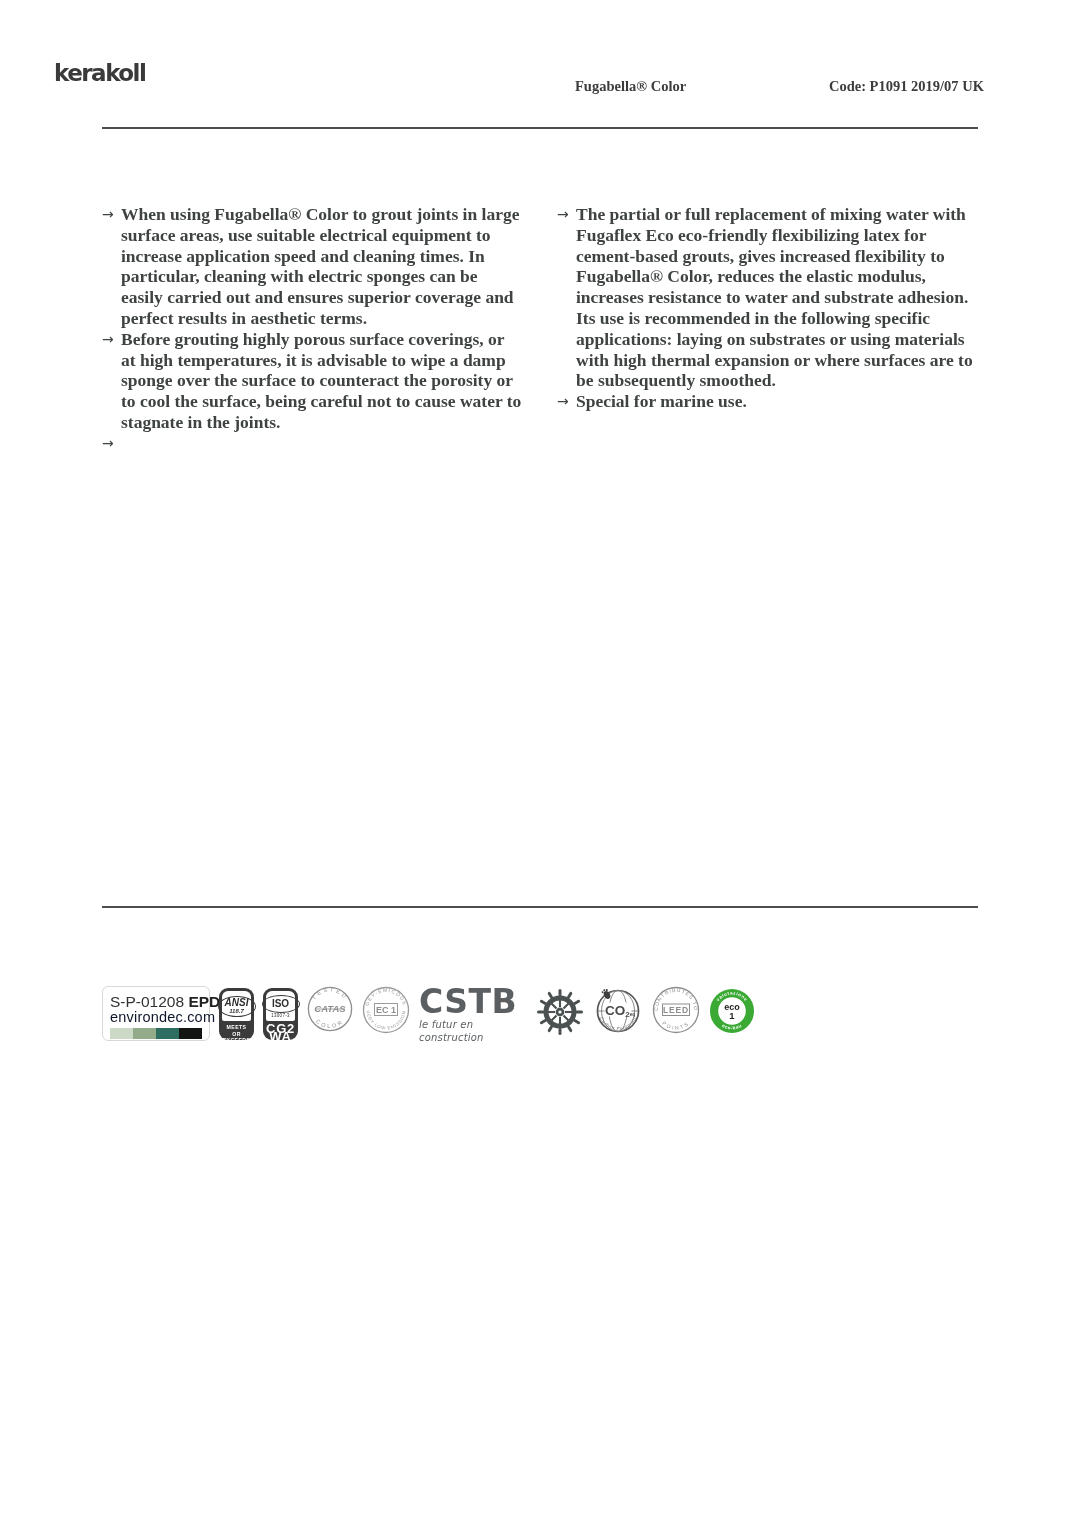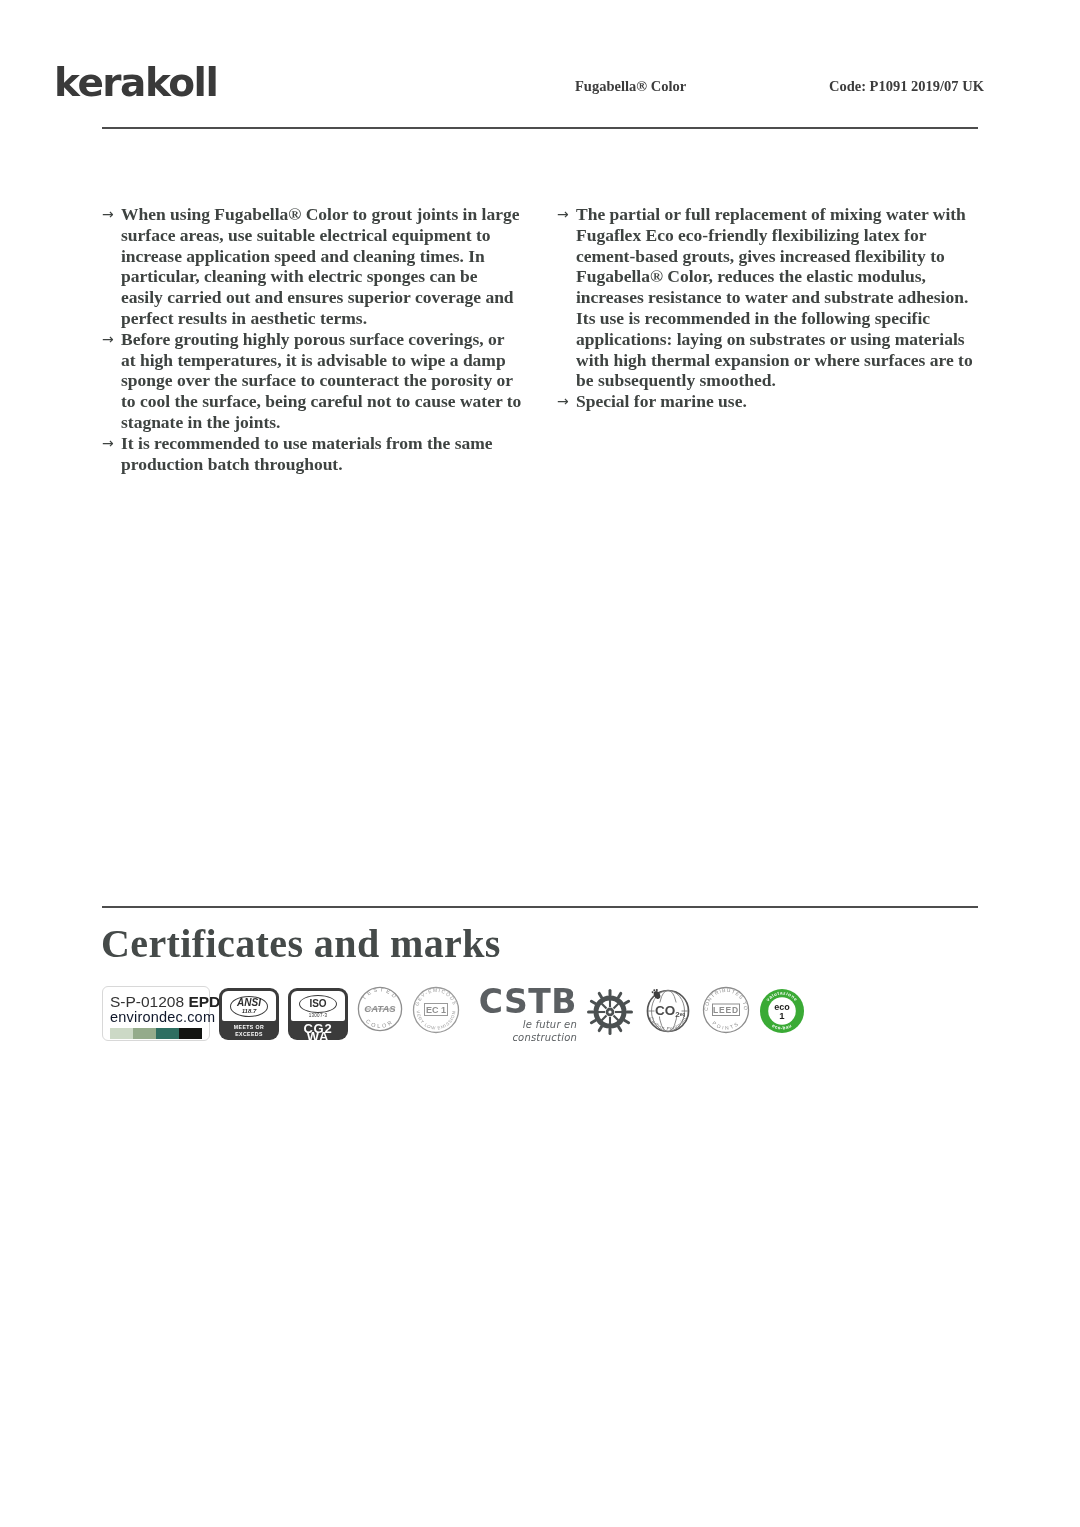--- a/index.html
+++ b/index.html
@@ -9,21 +9,21 @@
     background:#ffffff;
     margin:0 auto;
     overflow:hidden;
     font-family:"Liberation Serif","DejaVu Serif",serif;
     color:#3f4543;
   }
   
   .logo{
     position:absolute;left:54px;top:60px;
     font-family:"DejaVu Sans","Liberation Sans",sans-serif;
-    font-weight:bold;font-size:39px;letter-spacing:-1.5px;color:#3a3a3a;
+    font-weight:bold;font-size:23px;letter-spacing:-1.5px;color:#3a3a3a;
   }
   .product{
     position:absolute;left:575px;top:78px;
     font-size:14.5px;font-weight:700;color:#3c3c3c;
   }
   .doccode{
     position:absolute;right:96px;top:78px;
     font-size:14.5px;font-weight:600;color:#3c3c3c;
   }
   .rule{
@@ -68,21 +68,21 @@
     font-family:"Liberation Sans","DejaVu Sans",sans-serif;
   }
   .badge-epd .l1{font-size:15.5px;line-height:16px;color:#333;white-space:nowrap;}
   .badge-epd .l1 b{font-weight:bold;color:#222;}
   .badge-epd .l1 sup{font-size:8px;}
   .badge-epd .l2{font-size:14.5px;line-height:15px;color:#0f172a;letter-spacing:.2px;}
   .badge-epd .strip{display:flex;height:11px;margin-top:3px;}
   .badge-epd .strip span{flex:1;}
   
   .badge-sq{
-    width:60px;height:52px;box-sizing:border-box;
+    width:35px;height:52px;box-sizing:border-box;
     background:#3b3b3b;border-radius:9px;padding:3px 3px 2px 3px;
     font-family:"Liberation Sans","DejaVu Sans",sans-serif;
     margin-top:2px;
   }
   .badge-sq .white{
     background:#fff;border-radius:6px 6px 2px 2px;
     height:30px;display:flex;flex-direction:column;align-items:center;justify-content:center;
   }
   .badge-sq .oval{
     border:1.6px solid #3b3b3b;border-radius:50%;
@@ -93,21 +93,21 @@
   .badge-sq .oval .num{font-size:6px;font-weight:bold;font-style:italic;line-height:6px;color:#2f2f2f;}
   .badge-sq .tiny{font-size:4.5px;line-height:5px;color:#2f2f2f;letter-spacing:.3px;}
   .badge-sq .band{
     color:#fff;text-align:center;font-weight:bold;
     font-size:5.2px;line-height:6.5px;letter-spacing:.4px;margin-top:3px;
   }
   .badge-sq .band.big{font-size:13px;line-height:8px;letter-spacing:.8px;margin-top:4px;}
   
   .badge-cstb{
     font-family:"DejaVu Sans","Liberation Sans",sans-serif;
-    color:#5b5f62;margin-top:1px;width:108px;text-align:right;
+    color:#5b5f62;margin-top:1px;width:108px;
   }
   .badge-cstb .nm{font-size:33px;line-height:30px;font-weight:bold;letter-spacing:.5px;}
   .badge-cstb .tag{font-size:10px;line-height:13px;font-style:italic;letter-spacing:.2px;margin-top:1px;}
   
   svg text{font-family:"Liberation Sans","DejaVu Sans",sans-serif;}
 </style>
 </head>
 <body>
 
 <div id="page">
@@ -124,40 +124,38 @@
         <li>
           <span class="marker">→</span>
           <span>When using Fugabella® Color to grout joints in large surface areas, use suitable electrical equipment to increase application speed and cleaning times. In particular, cleaning with electric sponges can be easily carried out and ensures superior coverage and perfect results in aesthetic terms.</span>
         </li>
         <li>
           <span class="marker">→</span>
           <span>Before grouting highly porous surface coverings, or at high temperatures, it is advisable to wipe a damp sponge over the surface to counteract the porosity or to cool the surface, being careful not to cause water to stagnate in the joints.</span>
         </li>
         <li>
           <span class="marker">→</span>
-          <span>It is recommended to use materials from the same production batch throughout.</span>
         </li>
       </ul>
     </div>
     <div class="col">
       <ul class="notes">
         <li>
           <span class="marker">→</span>
           <span>The partial or full replacement of mixing water with Fugaflex Eco eco-friendly flexibilizing latex for cement-based grouts, gives increased flexibility to Fugabella® Color, reduces the elastic modulus, increases resistance to water and substrate adhesion. Its use is recommended in the following specific applications: laying on substrates or using materials with high thermal expansion or where surfaces are to be subsequently smoothed.</span>
         </li>
         <li>
           <span class="marker">→</span>
           <span>Special for marine use.</span>
         </li>
       </ul>
     </div>
   </div>
 
   <div class="rule rule2"></div>
-  <div class="sec-title title2">Certificates and marks</div>
 
   <div class="badges">
 
     <div class="badge-epd">
       <div class="l1"><span>S-P-01208</span>&nbsp;<b>EPD</b><sup>®</sup></div>
       <div class="l2">environdec.com</div>
       <div class="strip">
         <span style="background: rgb(204, 217, 198);"></span>
         <span style="background: rgb(148, 171, 139);"></span>
         <span style="background: rgb(46, 110, 97);"></span>

